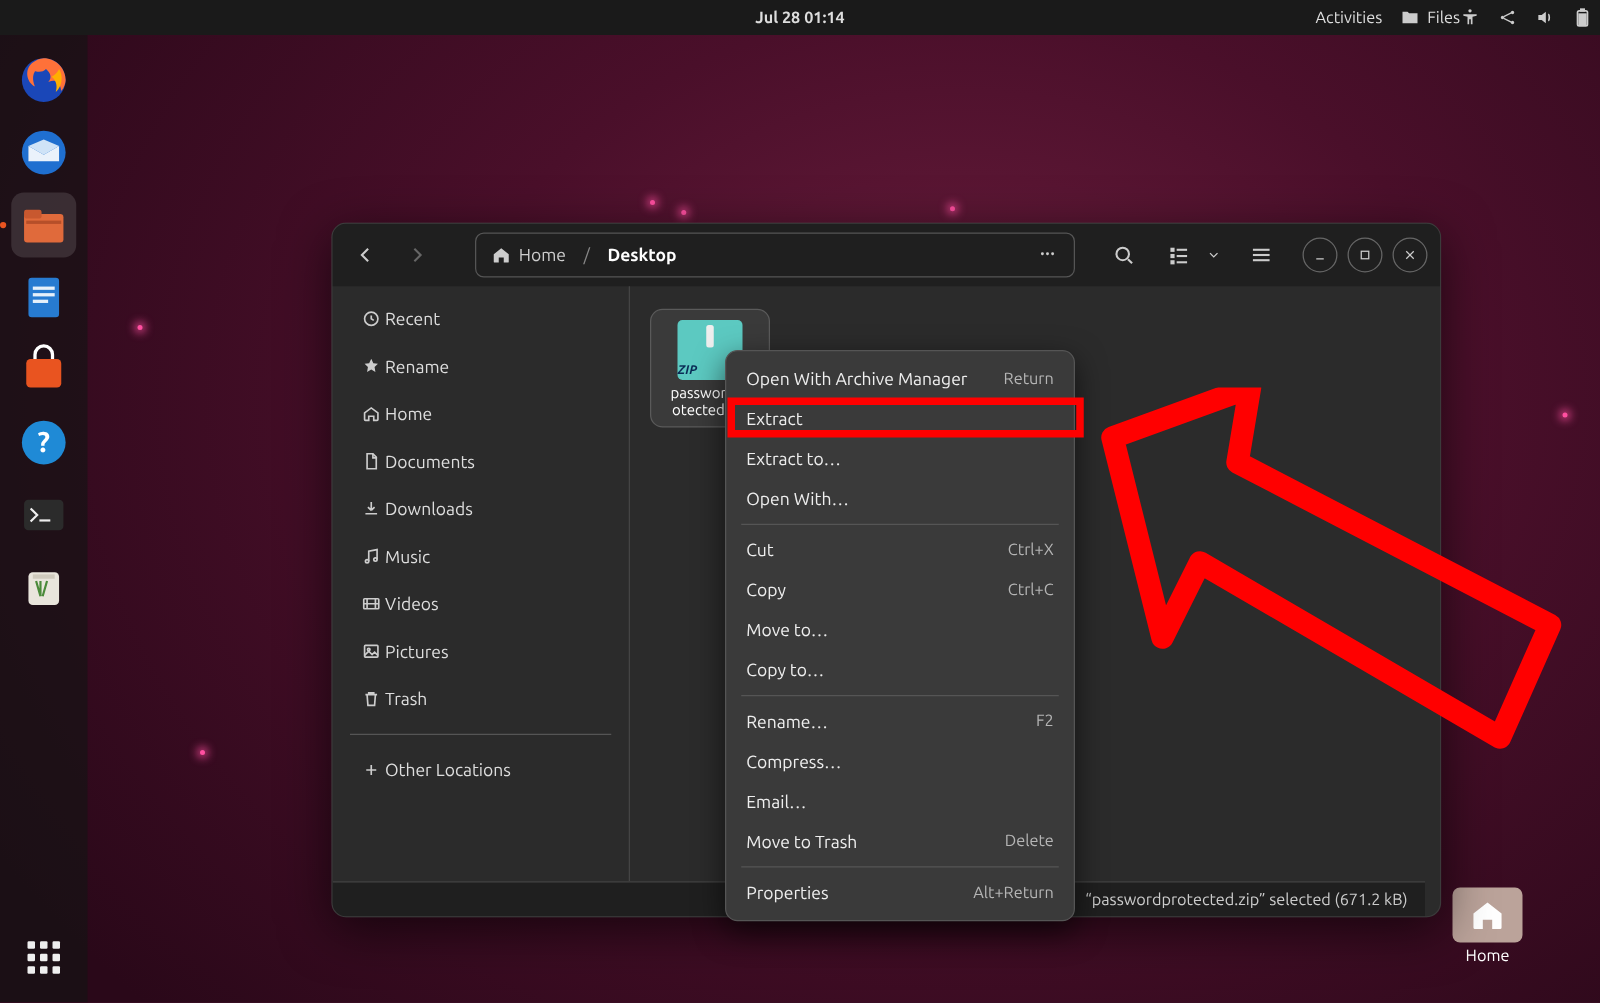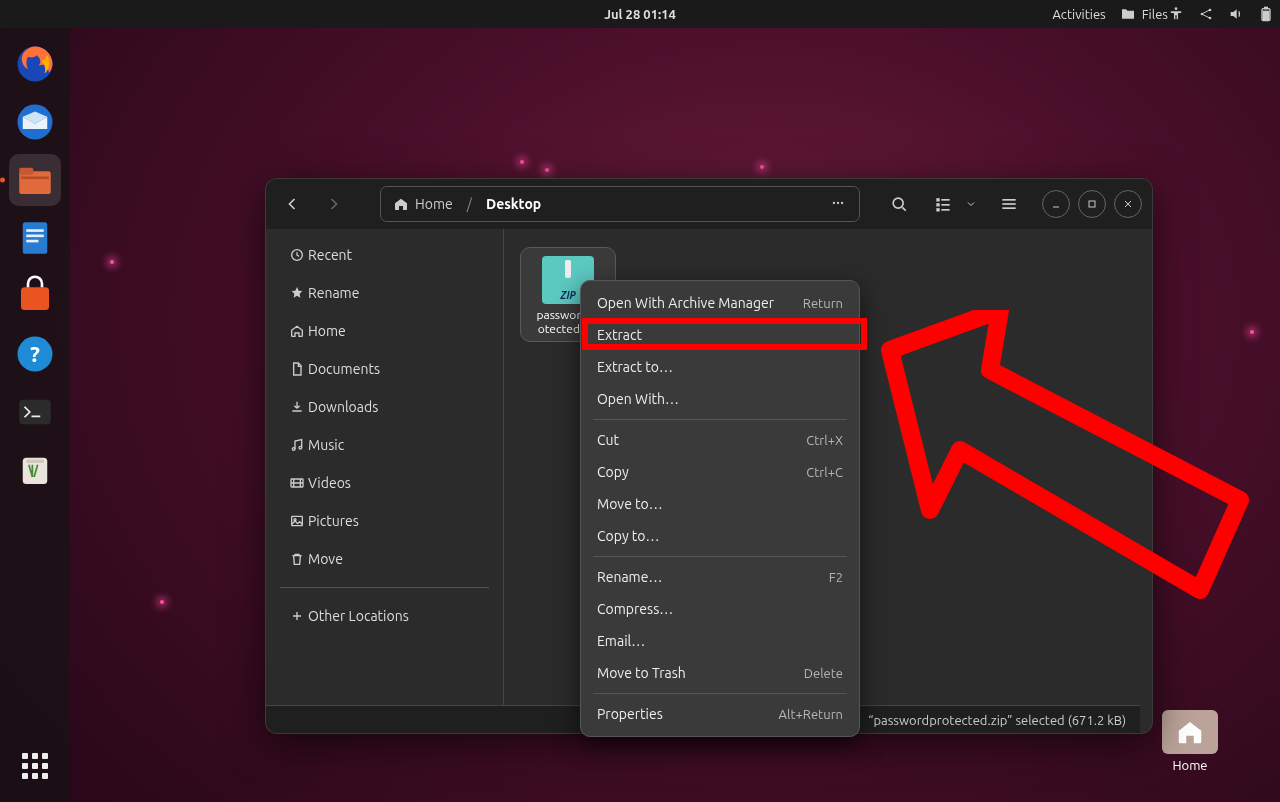--- a/index.html
+++ b/index.html
@@ -127,21 +127,21 @@
   flex: 1; padding: 18px 16px; position: relative;
   display: flex; align-items: flex-start; gap: 12px;
 }
 .file-tile {
   width: 96px; display: flex; flex-direction: column; align-items: center; gap: 4px;
   background: #3a3a3a; border: 1px solid #5a5a5a; border-radius: 10px;
   padding: 8px 4px 4px;
 }
 .file-tile .thumb {
   width: 52px; height: 48px; background: #5cc9c1; border-radius: 4px; position: relative;
-  display: flex; flex-direction: column; align-items: center; justify-content: flex-end;
+  display: flex; flex-direction: column; align-items: flex-start; justify-content: flex-end;
 }
 .file-tile .thumb::before {
   content: ""; position: absolute; left: 50%; top: 4px; transform: translateX(-50%);
   width: 6px; height: 18px; background: #eee; border-radius: 2px;
 }
 .file-tile .thumb .ziplabel { font-size: 10px; font-weight: 700; font-style: italic; color: #0a2b55; padding-bottom: 3px; }
 .file-tile .fname { font-size: 12px; text-align: center; color: #fff; line-height: 1.2; }
 
 .statusbar {
   position: absolute; left: 0; right: 12px; bottom: 0; height: 28px;
@@ -463,21 +463,21 @@
             </svg>
           </span>
         <span>Pictures</span>
       </div>
       <div class="sb-item">
         <span class="ic">
             <svg width="16" height="16" viewBox="0 0 24 24" fill="none" stroke="#ccc" stroke-width="2">
               <path d="M5 7h14M9 7V5h6v2m-8 0l1 13h8l1-13"></path>
             </svg>
           </span>
-        <span>Move</span>
+        <span>Trash</span>
       </div>
       <div class="sb-divider"></div>
       <div class="sb-item">
         <span class="ic">
             <svg width="16" height="16" viewBox="0 0 24 24" stroke="#ccc" stroke-width="2">
               <path d="M12 6v12M6 12h12"></path>
             </svg>
           </span>
         <span>Other Locations</span>
       </div>

